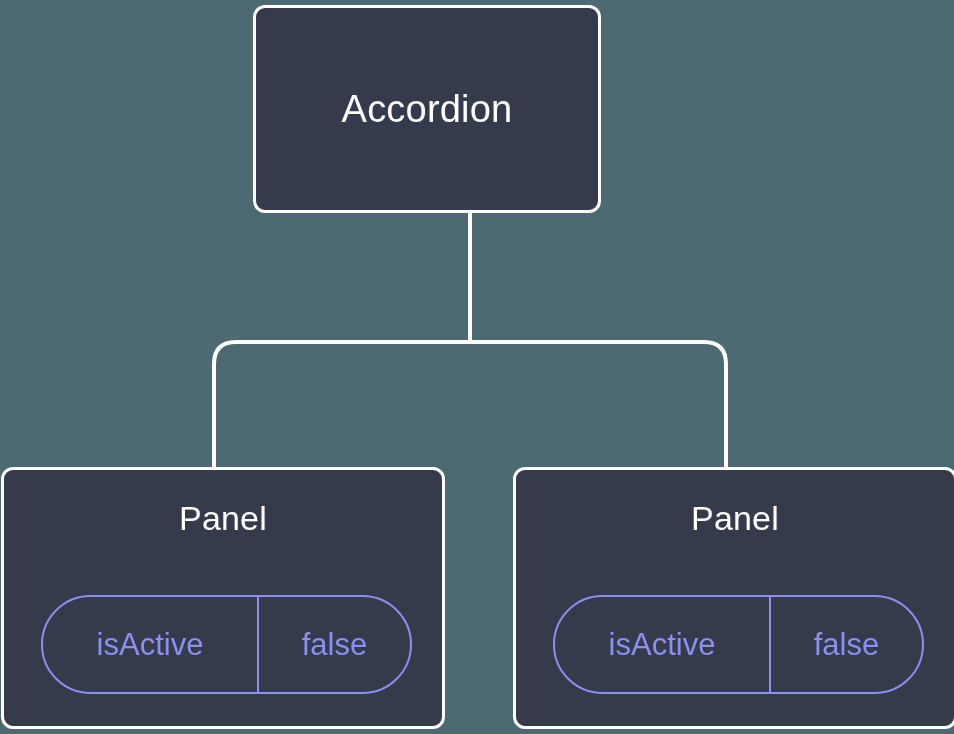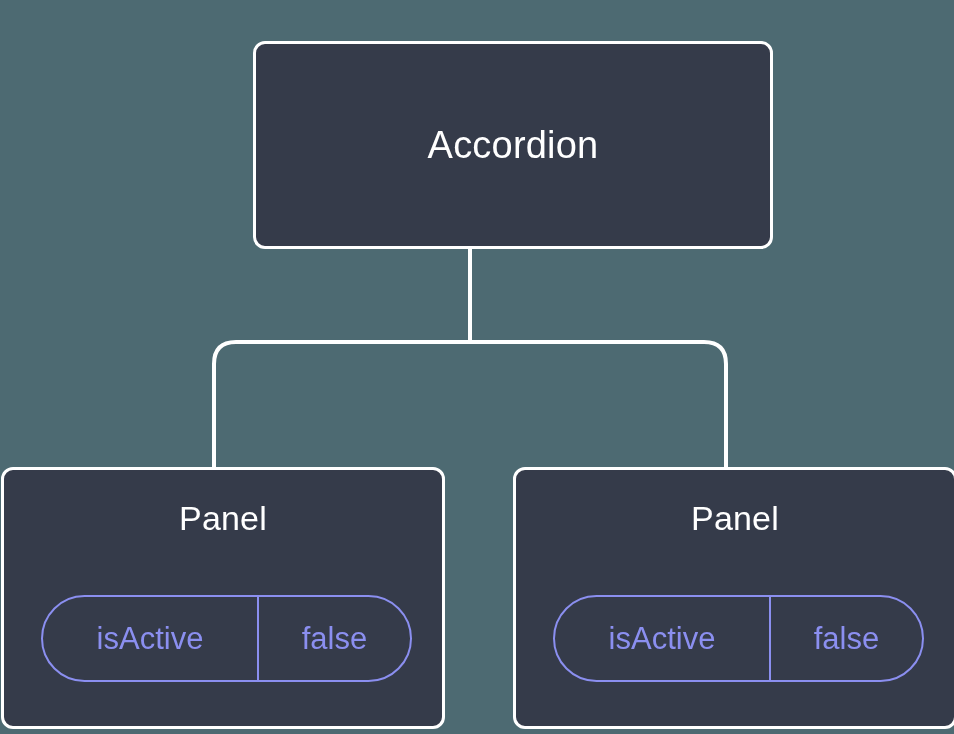--- a/index.html
+++ b/index.html
@@ -40,24 +40,23 @@
     border-radius: 12px;
     display: flex;
     flex-direction: column;
     align-items: center;
     z-index: 2;
   }
 
   .node-root {
     left: 253px;
     top: 5px;
-    width: 520px;
+    width: 348px;
     height: 208px;
     justify-content: center;
-    margin-top: 36px;
   }
 
   .node-label {
     color: #ffffff;
     font-weight: 400;
     letter-spacing: 0.2px;
     white-space: nowrap;
   }
 
   .node-root .node-label {
@@ -79,21 +78,21 @@
   .node-panel .node-label {
     font-size: 34px;
     line-height: 1;
   }
 
   
   .prop-pill {
     position: absolute;
     top: 125px;
     box-sizing: border-box;
-    height: 87px;
+    height: 99px;
     border: 2px solid #8b8ff0;
     border-radius: 50px;
     display: flex;
     align-items: stretch;
     overflow: hidden;
   }
   .node-panel-left  .prop-pill { left: 37px; width: 371px; }
   .node-panel-right .prop-pill { left: 37px; width: 371px; }
 
   .prop-key,

